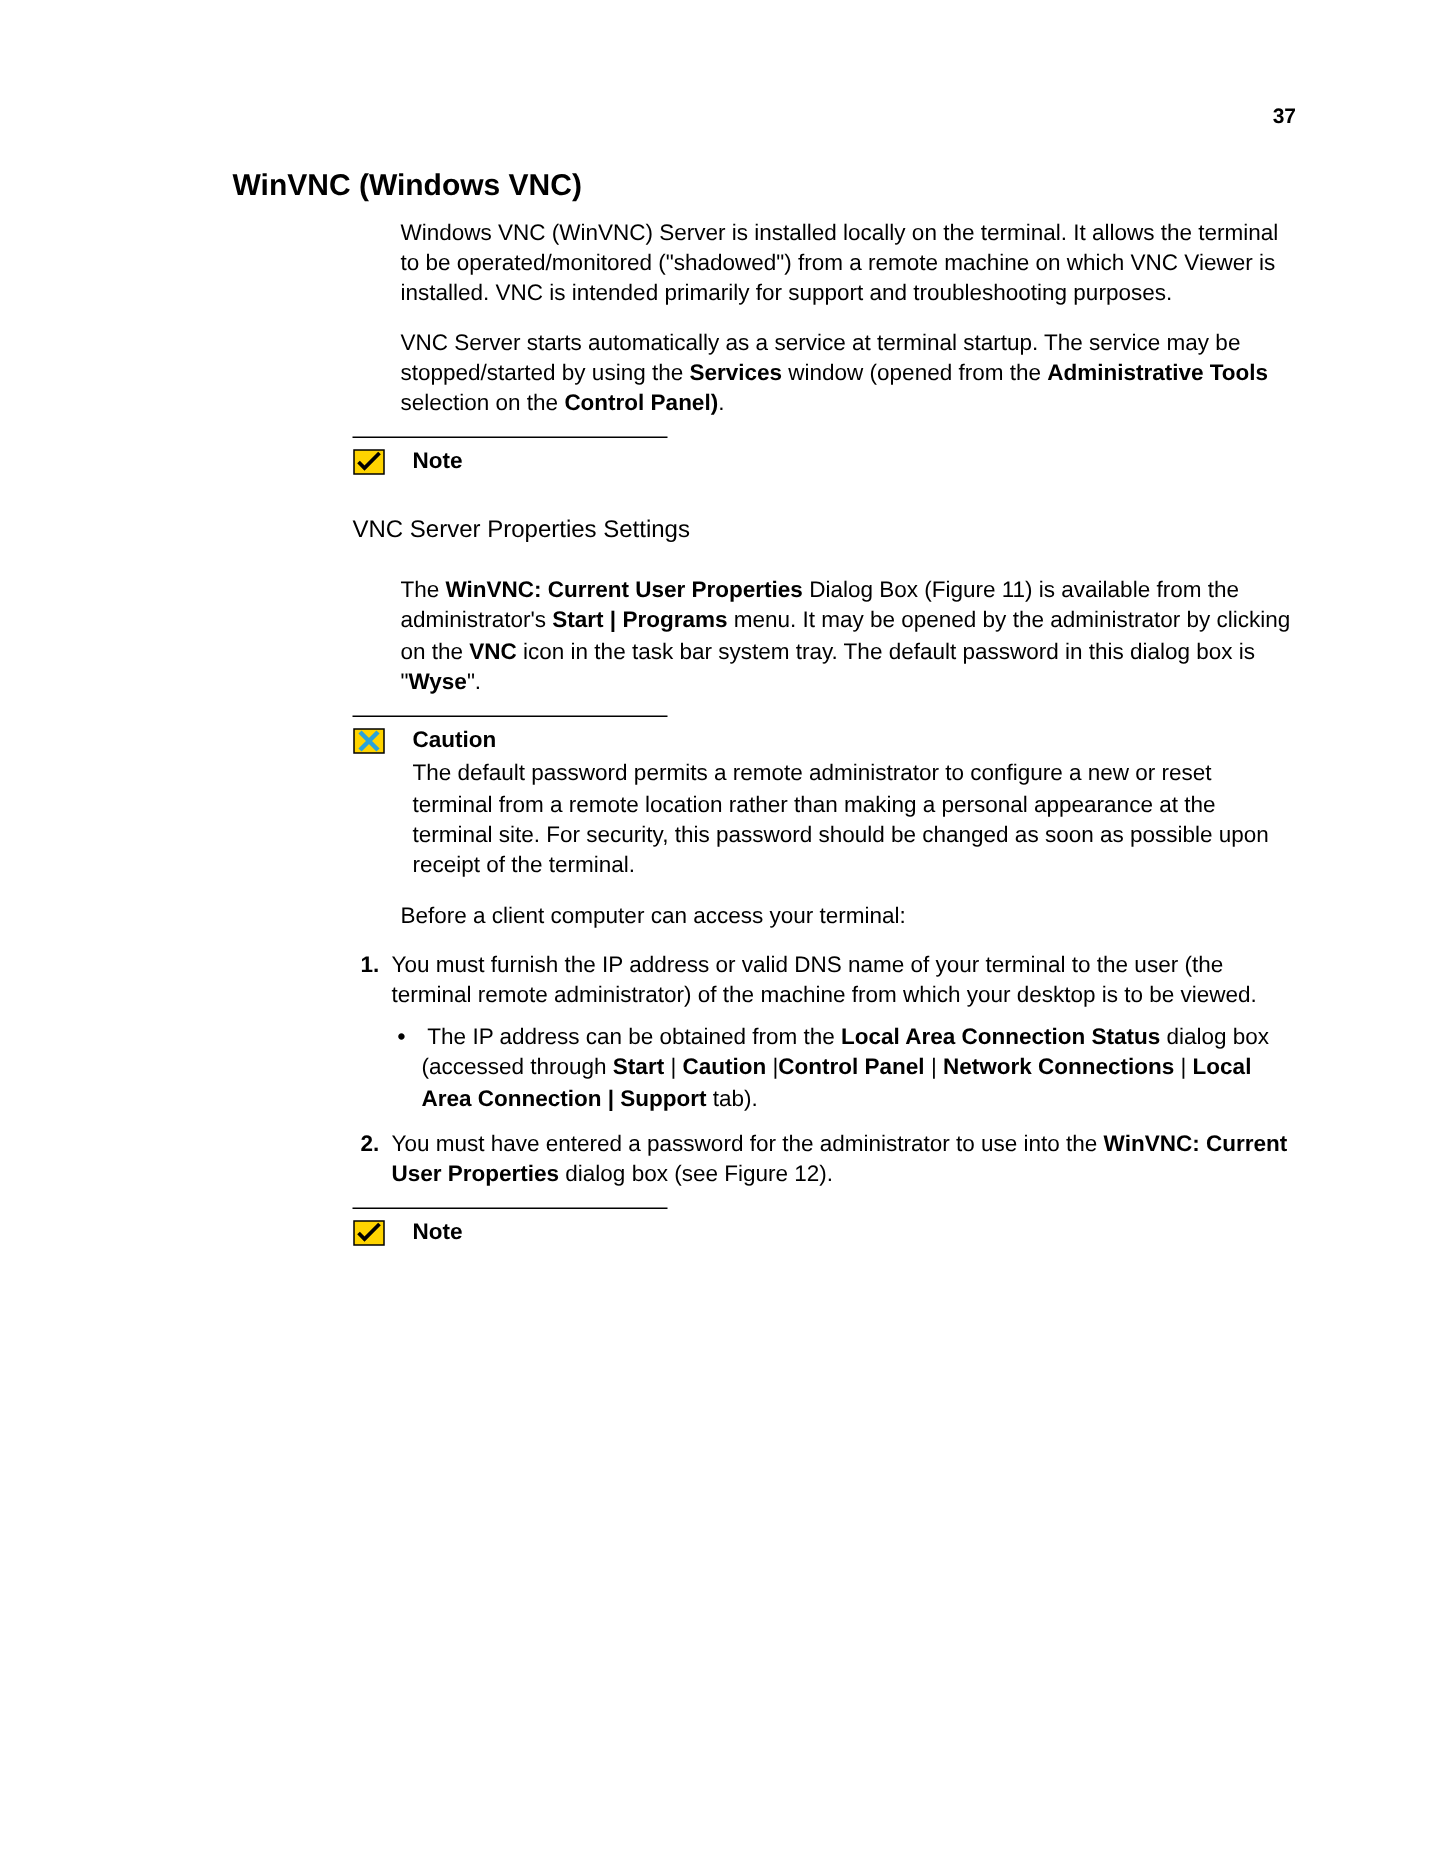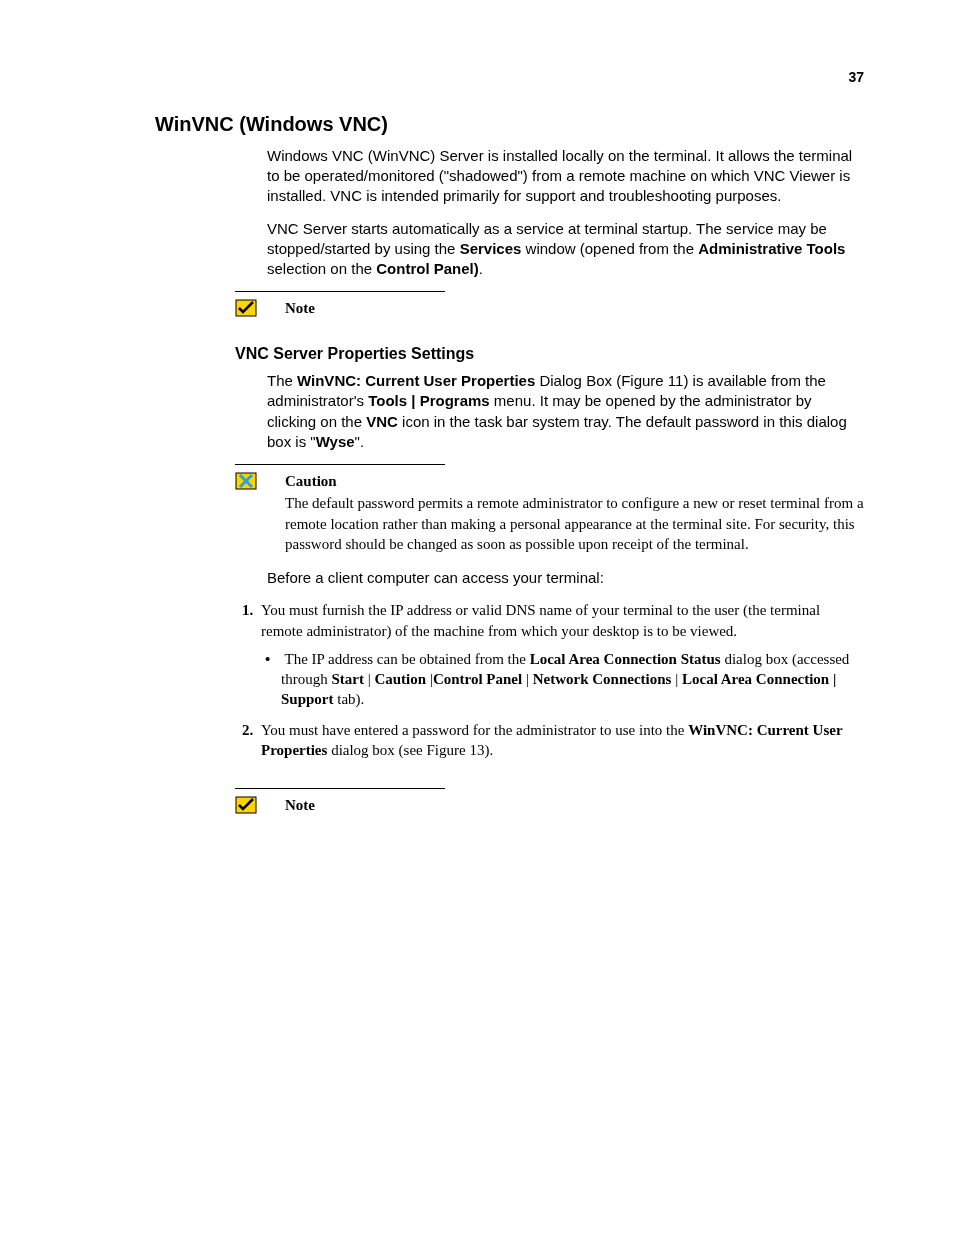--- a/index.html
+++ b/index.html
@@ -17,65 +17,63 @@
     font-weight: bold;
     font-size: 14px;
     margin-bottom: 24px;
   }
   .h1 {
     font-weight: bold;
     font-size: 20px;
     margin: 0 0 8px 0;
   }
   .h2 {
-    font-weight: bold;
+    font-weight: normal;
     font-size: 16px;
-    margin: 22px 0 7px 0;
+    margin: 22px 0 20px 0;
     margin-left: 80px;
   }
   .body-text {
     margin-left: 112px;
     margin-bottom: 12px;
   }
   .callout {
     margin-left: 80px;
     margin-top: 10px;
     margin-bottom: 14px;
   }
   .callout-rule {
     border-top: 1px solid #000;
     width: 210px;
     margin-bottom: 6px;
   }
   .callout-row {
     display: flex;
     align-items: flex-start;
-    gap: 28px;
-    font-family: Liberation Serif, serif;
+    gap: 18px;
   }
   .callout-title {
     font-weight: bold;
     margin-bottom: 2px;
   }
   .callout-body {
     flex: 1;
   }
   .icon-box {
     width: 22px;
     height: 18px;
     display: flex;
     align-items: center;
     justify-content: center;
     flex-shrink: 0;
     margin-top: 1px;
   }
   ol.numbered {
-    margin: 0 0 28px 80px;
+    margin: 0 0 12px 80px;
     padding-left: 22px;
-    font-family: Liberation Serif, serif;
   }
   ol.numbered > li {
     margin-bottom: 10px;
     padding-left: 4px;
   }
   ol.numbered > li::marker {
     font-weight: bold;
   }
   ul.sub {
     list-style: none;
@@ -115,21 +113,21 @@
     </div>
     <div class="callout-body">
       <div class="callout-title">Note</div>
     </div>
   </div>
 </div>
 
 <div class="h2">VNC Server Properties Settings</div>
 
 <div class="body-text">
-  <span>The </span><b>WinVNC: Current User Properties</b><span> Dialog Box (Figure 11) is available from the administrator's </span><b>Tools | Programs</b><span> menu. It may be opened by the administrator by clicking on the </span><b>VNC</b><span> icon in the task bar system tray. The default password in this dialog box is "</span><b>Wyse</b><span>".</span>
+  <span>The </span><b>WinVNC: Current User Properties</b><span> Dialog Box (Figure 11) is available from the administrator's </span><b>Start | Programs</b><span> menu. It may be opened by the administrator by clicking on the </span><b>VNC</b><span> icon in the task bar system tray. The default password in this dialog box is "</span><b>Wyse</b><span>".</span>
 </div>
 
 <div class="callout">
   <div class="callout-rule"></div>
   <div class="callout-row">
     <div class="icon-box">
       <svg width="22" height="18" viewBox="0 0 22 18">
         <rect x="1" y="1" width="20" height="16" fill="#ffd400" stroke="#000" stroke-width="1"></rect>
         <path d="M5 3 L17 15 M17 3 L5 15" stroke="#2aa3d9" stroke-width="3"></path>
       </svg>
@@ -146,21 +144,21 @@
 <ol class="numbered">
   <li>
     <span>You must furnish the IP address or valid DNS name of your terminal to the user (the terminal remote administrator) of the machine from which your desktop is to be viewed.</span>
     <ul class="sub">
       <li>
         <span>The IP address can be obtained from the </span><b>Local Area Connection Status</b><span> dialog box (accessed through </span><b>Start</b><span> | </span><b>Caution</b><span> |</span><b>Control Panel</b><span> | </span><b>Network Connections</b><span> | </span><b>Local Area Connection | Support</b><span> tab).</span>
       </li>
     </ul>
   </li>
   <li>
-    <span>You must have entered a password for the administrator to use into the </span><b>WinVNC: Current User Properties</b><span> dialog box (see Figure 13).</span>
+    <span>You must have entered a password for the administrator to use into the </span><b>WinVNC: Current User Properties</b><span> dialog box (see Figure 12).</span>
   </li>
 </ol>
 
 <div class="callout">
   <div class="callout-rule"></div>
   <div class="callout-row">
     <div class="icon-box">
       <svg width="22" height="18" viewBox="0 0 22 18">
         <rect x="1" y="1" width="20" height="16" fill="#ffd400" stroke="#000" stroke-width="1"></rect>
         <path d="M4 9 L8 13 L18 3" fill="none" stroke="#000" stroke-width="2.5"></path>

